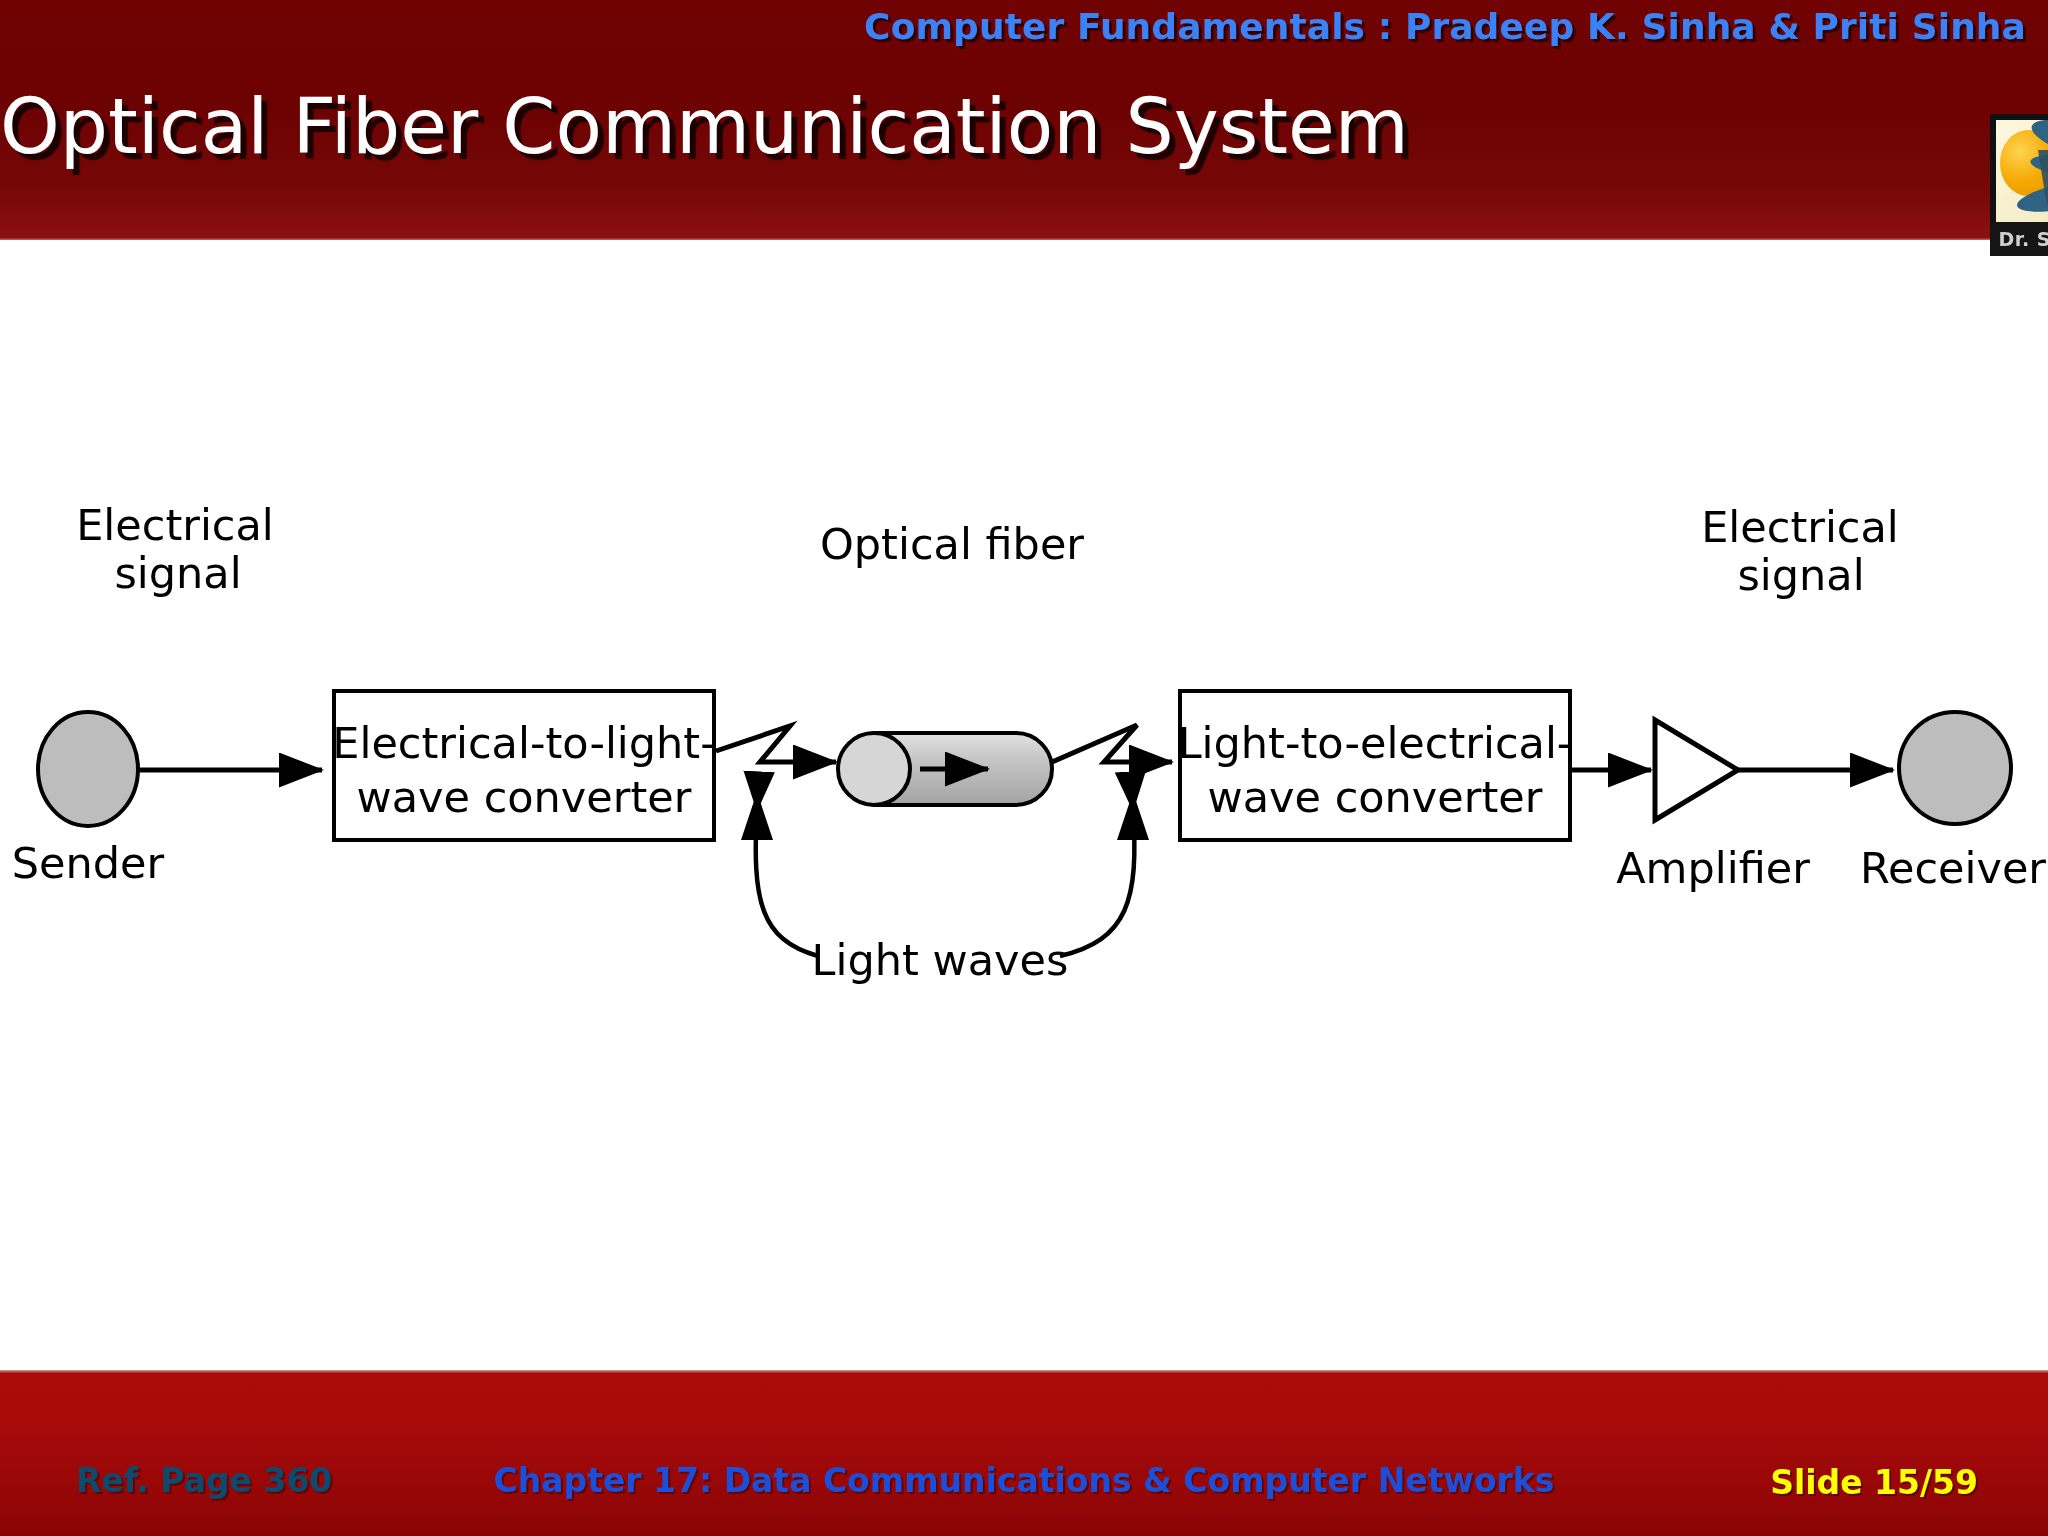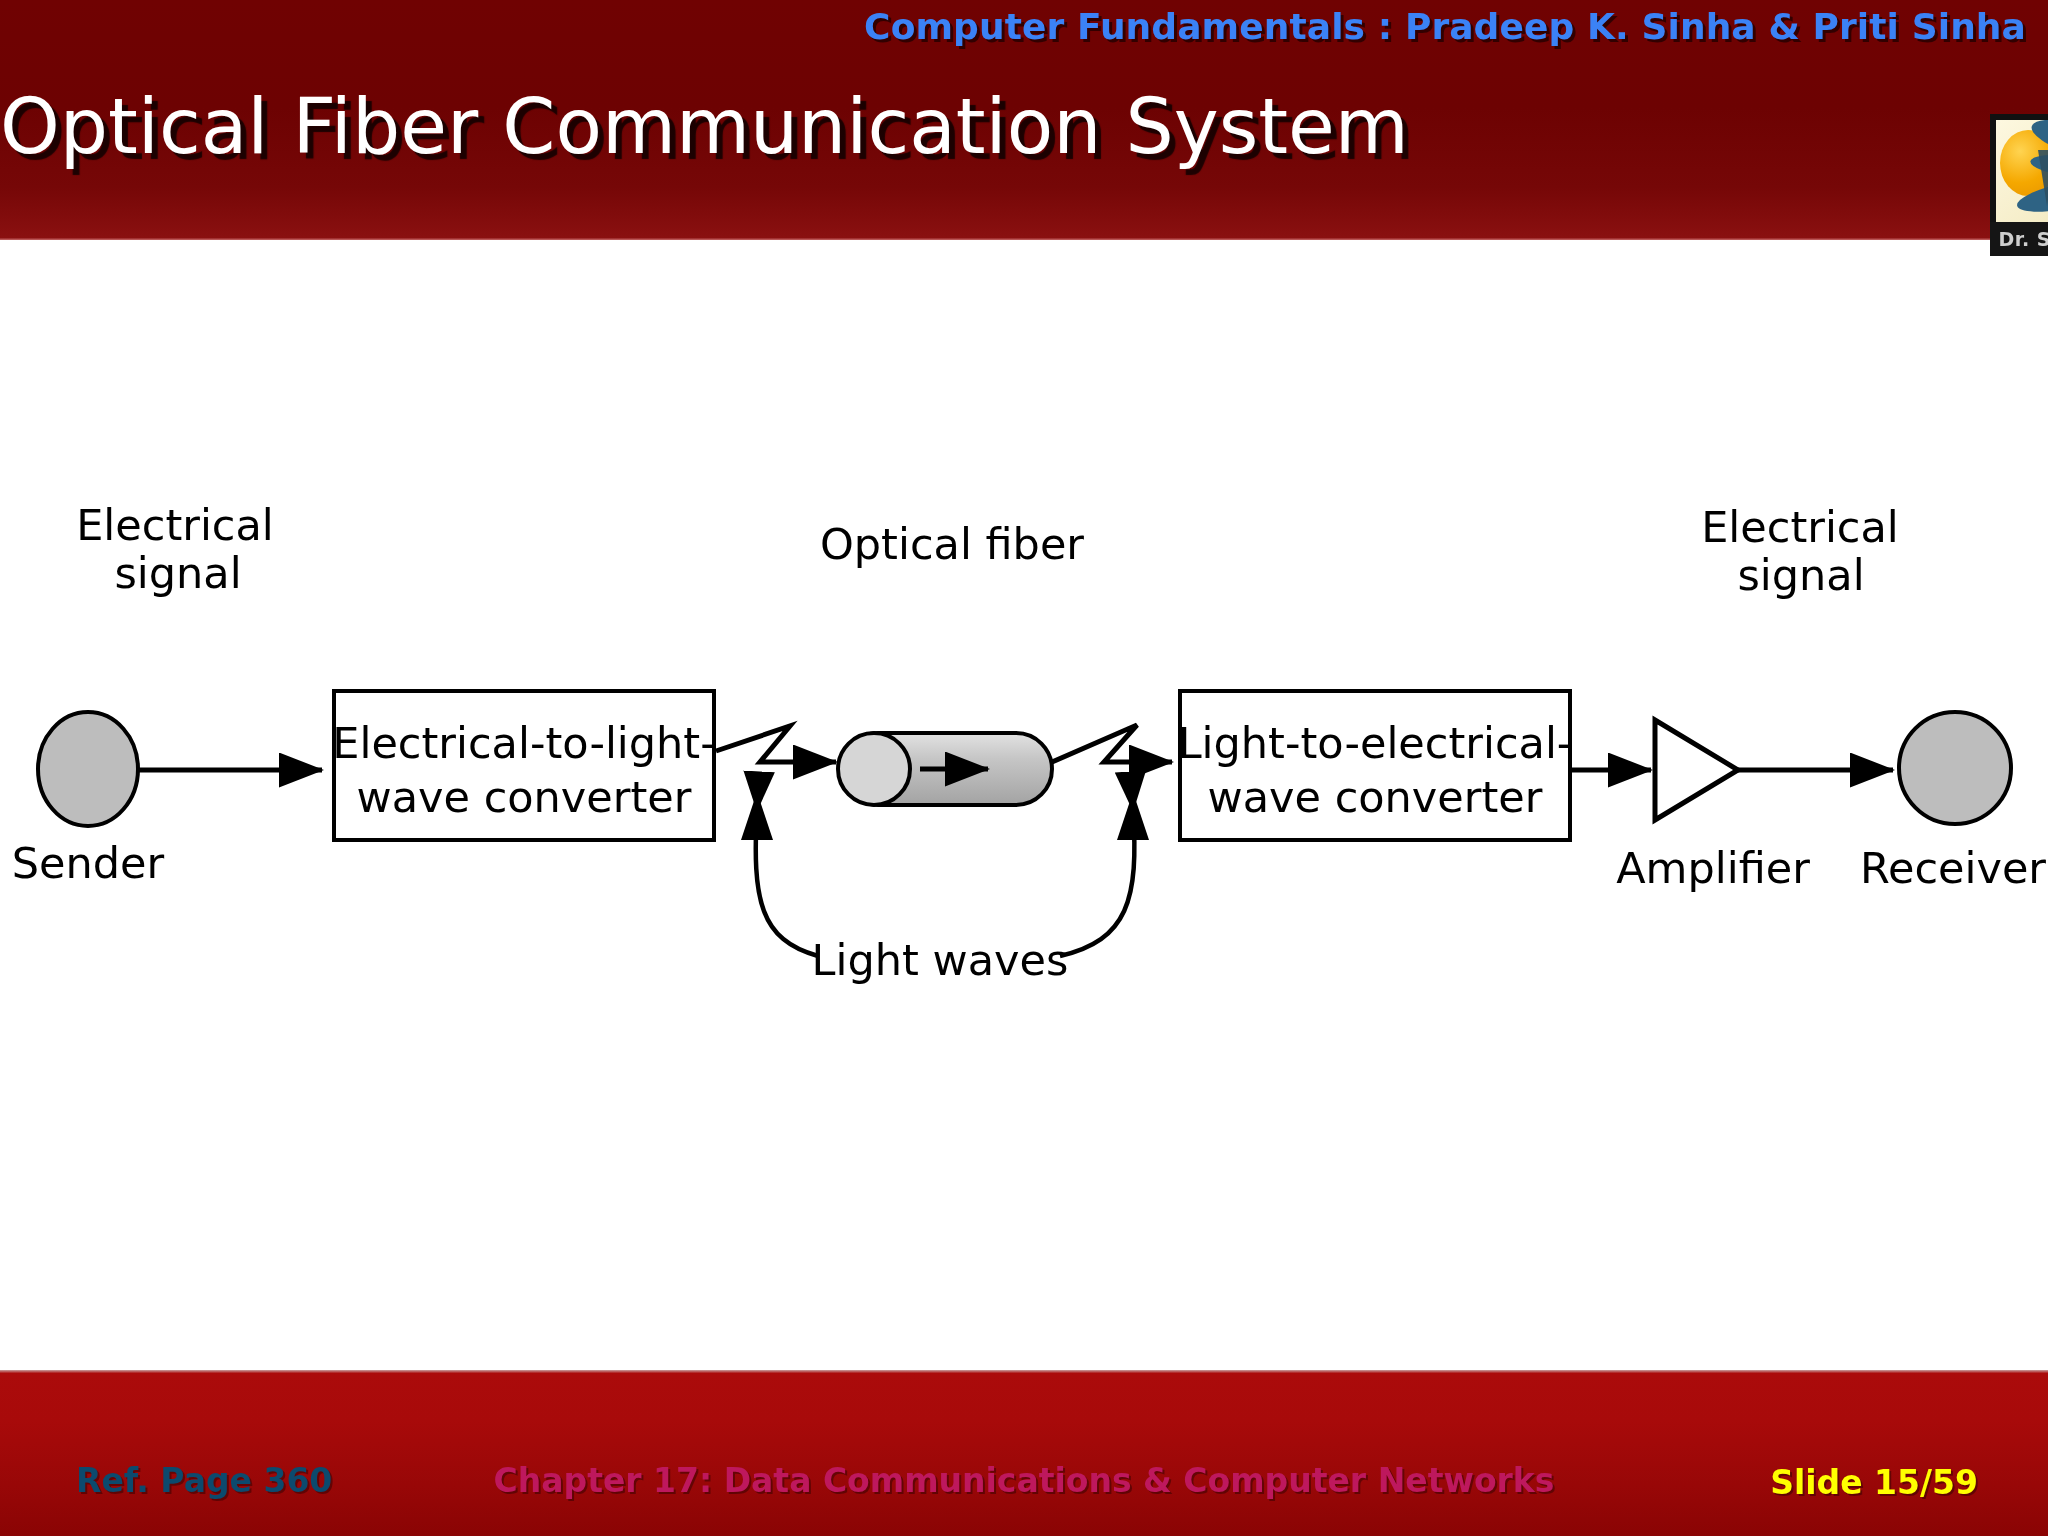--- a/index.html
+++ b/index.html
@@ -124,21 +124,21 @@
     text-shadow: 2px 2px 0 rgba(0,0,0,0.35);
   }
   .footer-center {
     position: absolute;
     left: 0;
     top: 1461px;
     width: 2048px;
     text-align: center;
     font-size: 33px;
     font-weight: 600;
-    color: #be185d;
+    color: #1d4ed8;
     white-space: nowrap;
     text-shadow: 2px 2px 0 rgba(0,0,0,0.35);
   }
   .footer-right {
     position: absolute;
     right: 70px;
     top: 1463px;
     font-size: 33px;
     font-weight: 600;
     color: #ffff00;

